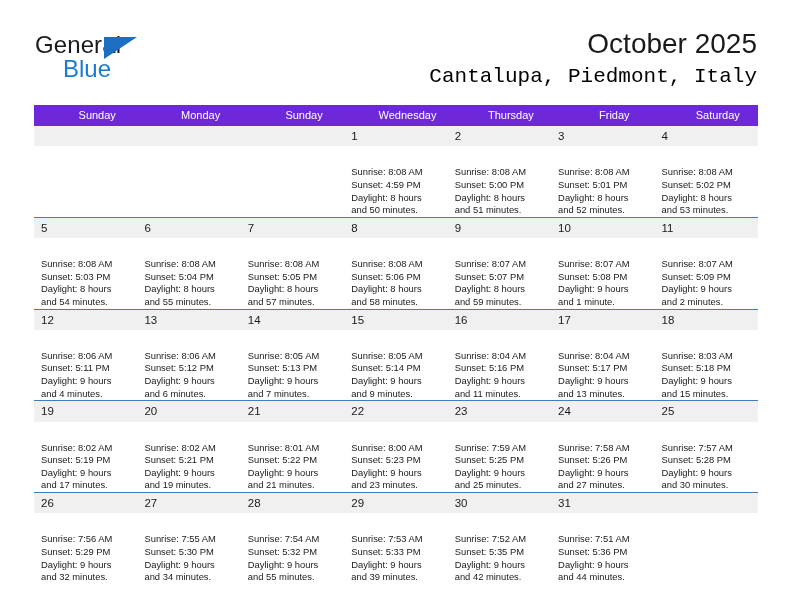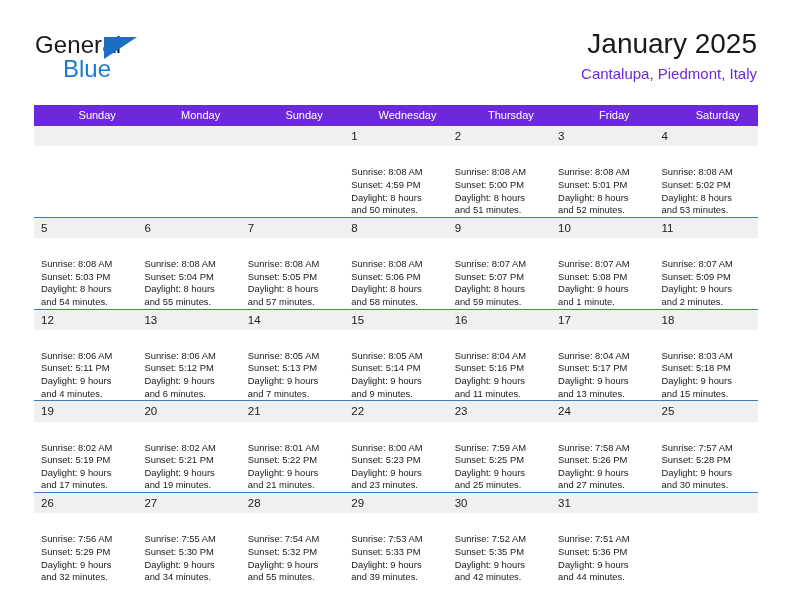--- a/index.html
+++ b/index.html
@@ -70,24 +70,25 @@
     text-align: right;
   }
   .cal-title {
     font-size: 28px;
     color: #1a1a1a;
     line-height: 1.15;
     white-space: nowrap;
   }
   .cal-subtitle {
     margin-top: 5px;
-    font-size: 15px;
-    color: #6d28d9;
+    font-size: 21px;
+    color: #000000;
     line-height: 1.15;
     white-space: nowrap;
+    font-family: Liberation Mono, monospace;
   }
 
   
   .cal {
     position: absolute;
     left: 34px;
     top: 105px;
     width: 724px;
     border-collapse: collapse;
     table-layout: fixed;
@@ -142,21 +143,21 @@
 
   <div class="header">
 
     <div class="logo">
       <span class="logo-general">General</span>
       <span class="logo-triangle"></span>
       <span class="logo-blue">Blue</span>
     </div>
 
     <div class="title-wrap">
-      <div class="cal-title">January 2025</div>
+      <div class="cal-title">October 2025</div>
       <div class="cal-subtitle">Cantalupa, Piedmont, Italy</div>
     </div>
 
   </div>
 
   <table class="cal">
     <colgroup>
       <col>
         <col>
         <col>

